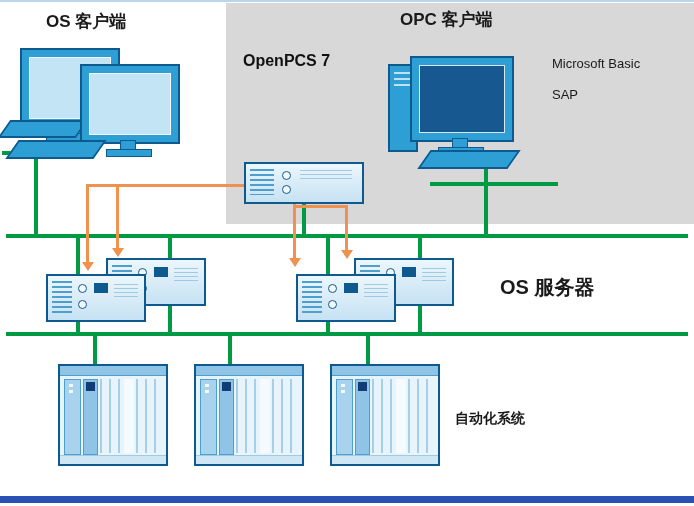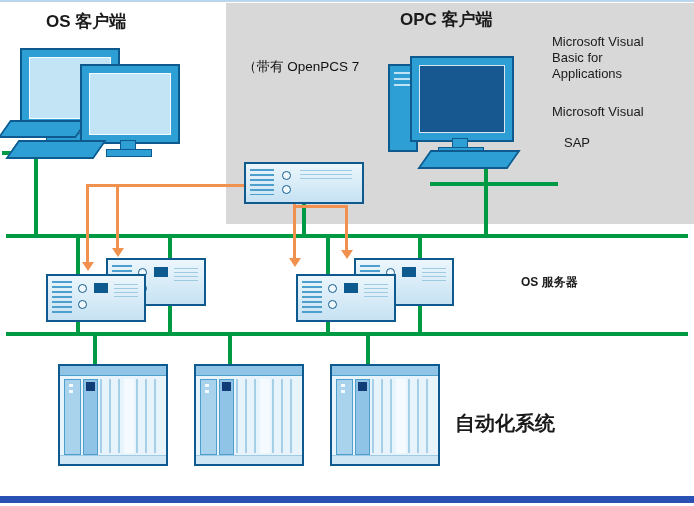--- a/index.html
+++ b/index.html
@@ -203,26 +203,25 @@
     <div class="plc-slats"></div>
     <div class="plc-gap"></div>
     <div class="plc-bot"></div>
   </div>
 
   <div class="abs lbl" style="left:400px;top:8px;">OPC 客户端</div>
 
   <div class="abs lbl" style="left:46px;top:10px;">OS 客户端</div>
 
   <div class="abs" style="left:243px;top:50px;width:170px;">
-    <div class="sub-note" style="margin-top:7px;">（带有 OpenPCS 7</div>
+    <div class="sub-bold">OpenPCS 7</div>
   </div>
 
   <div class="abs apps" style="left:552px;top:34px;width:112px;">
-    <div>Microsoft Visual Basic for Applications</div>
-    <div style="margin-top:22px;">Microsoft Visual</div>
-    <div style="margin-top:15px;margin-left:12px;">SAP</div>
-  </div>
-
-  <div class="abs lbl" style="left:521px;top:274px;font-size:12px;">OS 服务器</div>
-
-  <div class="abs lbl" style="left:455px;top:410px;font-size:20px;">自动化系统</div>
+    <div style="margin-top:22px;">Microsoft Basic</div>
+    <div style="margin-top:15px;">SAP</div>
+  </div>
+
+  <div class="abs lbl" style="left:500px;top:274px;font-size:20px;">OS 服务器</div>
+
+  <div class="abs lbl" style="left:455px;top:410px;font-size:14px;">自动化系统</div>
 
 </div>
 
 </body></html>

